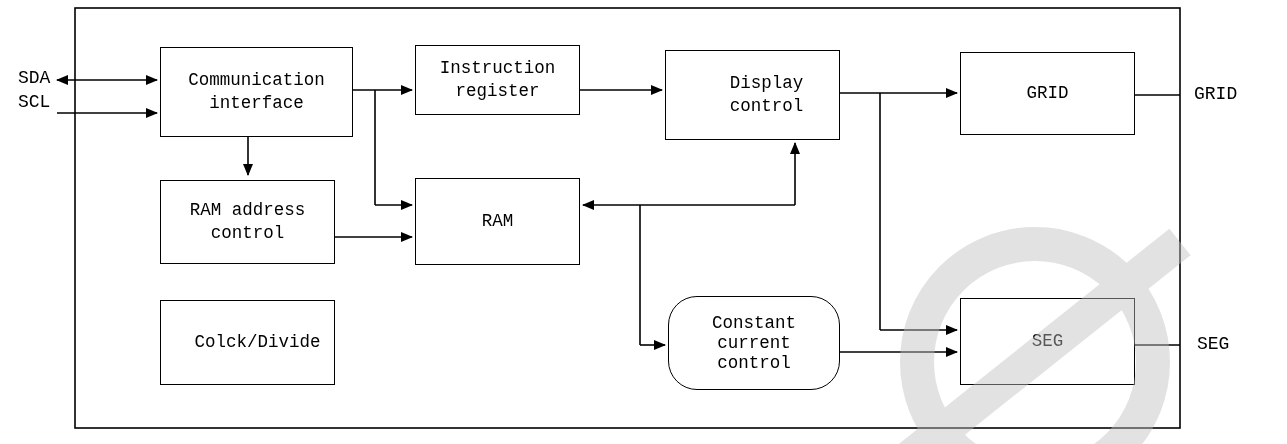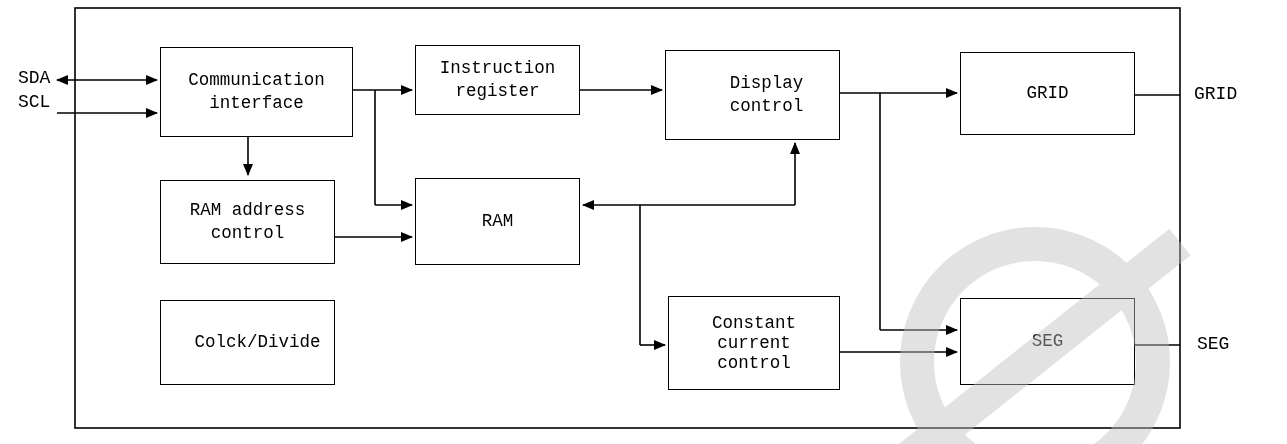--- a/index.html
+++ b/index.html
@@ -95,21 +95,21 @@
   <div class="block" style="left:960px; top:52px;  width:175px; height:83px;">GRID</div>
 
   <div class="block" style="left:160px; top:180px; width:175px; height:84px;">RAM address
 control</div>
 
   <div class="block" style="left:415px; top:178px; width:165px; height:87px;">RAM</div>
 
   <div class="block" style="left:160px; top:300px; width:175px; height:85px;padding-left:20px;">Colck/Divide</div>
 
 
-  <div class="block" style="left:668px; top:296px; width:172px; height:94px; line-height:1.15;">Constant
+  <div class="block" style="left:668px; top:296px; width:172px; height:94px; line-height:1.15;border-radius:29px;">Constant
 current
 control</div>
 
   <div class="block" style="left:960px; top:298px; width:175px; height:87px;">SEG</div>
 
   <div class="port" style="left:18px;  top:68px;">SDA</div>
   <div class="port" style="left:18px;  top:92px;">SCL</div>
   <div class="port" style="left:1194px; top:84px;">GRID</div>
   <div class="port" style="left:1197px; top:334px;">SEG</div>
 

